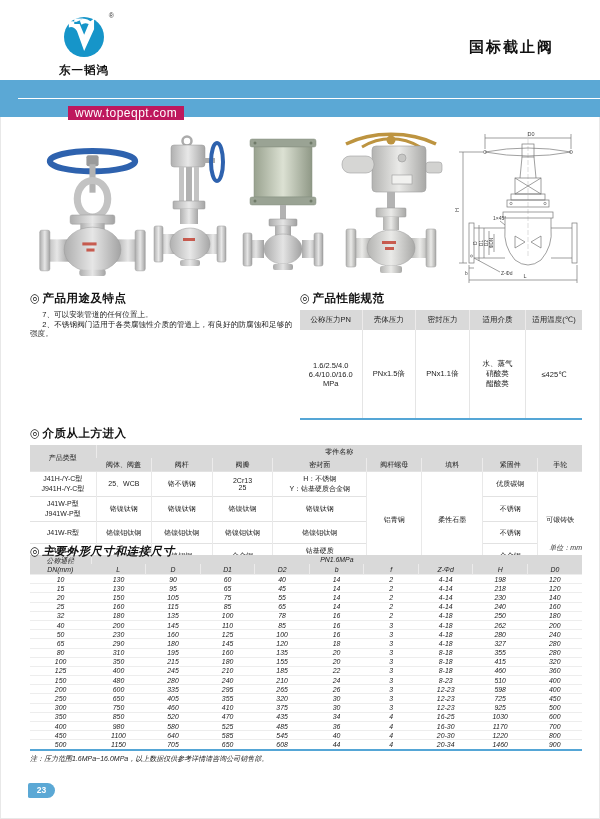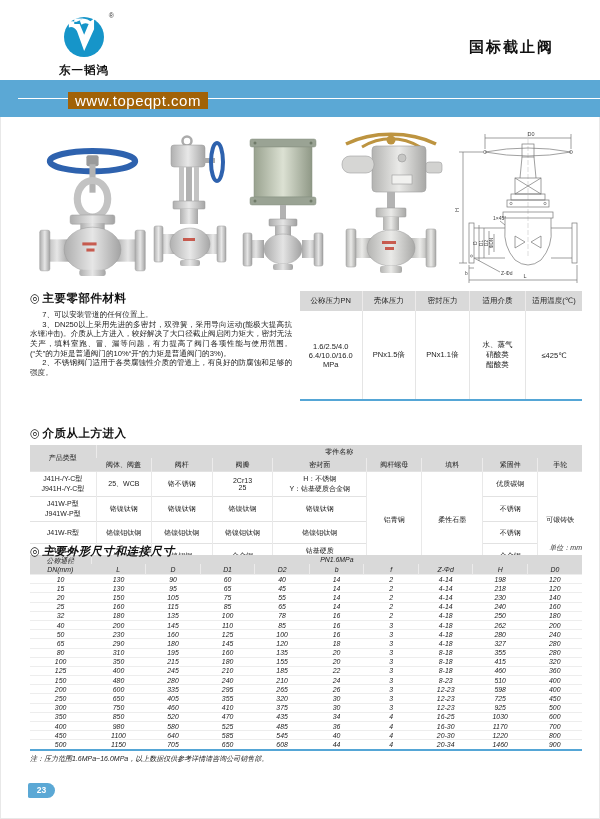--- a/index.html
+++ b/index.html
@@ -14,21 +14,21 @@
   .header{position:absolute;top:0;left:0;width:600px;height:80px;background:#fff;}
   .logo{position:absolute;left:52px;top:14px;width:64px;text-align:center;}
   .logo-mark{position:relative;display:inline-block;}
   .logo-reg{position:absolute;right:-9px;top:-2px;font-size:7px;color:#333;}
   .logo-text{font-size:11.5px;font-weight:bold;color:#111;letter-spacing:1px;margin-top:1px;}
   .page-title{position:absolute;right:46px;top:38px;font-size:15px;font-weight:bold;color:#111;letter-spacing:2px;}
 
   
   .topbar{position:absolute;top:80px;left:0;width:600px;height:37px;background:#5ba8d5;}
   .topbar-line{position:absolute;top:18px;left:18px;right:0;height:1px;background:#ffffff;}
-  .topbar-url{position:absolute;top:12px;left:68px;background:#a16207;padding:0 7px;color:#ffffff;font-size:15px;letter-spacing:0.5px;}
+  .topbar-url{position:absolute;top:26px;left:68px;background:#be185d;padding:0 7px;color:#ffffff;font-size:12px;letter-spacing:0.5px;}
 
   
   .images{position:absolute;top:122px;left:0;width:600px;height:166px;}
   .img-block{position:absolute;}
 
   
   .sec-title{font-size:11.5px;font-weight:bold;color:#111;margin:0 0 4px 0;letter-spacing:0.5px;}
   .sec-bullet{margin-right:2px;font-weight:normal;}
 
   .features{position:absolute;left:30px;top:291px;width:262px;}
@@ -267,27 +267,27 @@
 
       <line x1="16" y1="152" x2="124" y2="152"></line>
       <line x1="16" y1="137" x2="16" y2="155"></line>
         <line x1="124" y1="137" x2="124" y2="155"></line>
       <text x="72" y="150" font-size="5.5" fill="#444" stroke="none" text-anchor="middle">L</text>
     </svg>
   </div>
 </div>
 
 <div class="features">
-  <div class="sec-title"><span class="sec-bullet">◎</span><span>主要零部件材料</span></div>
+  <div class="sec-title"><span class="sec-bullet">◎</span><span>产品用途及特点</span></div>
   <p>7、可以安装管道的任何位置上。</p>
-  <p>3、DN250以上采用先进的多密封，双弹簧，采用导向运动(能极大提高抗水锤冲击)。介质从上方进入，较好解决了大口径截止阀启闭力矩大，密封无法关严，填料室跑、冒、漏等问题，有力提高了阀门各项性能与使用范围。(“关”的力矩是普通阀门的10%“开”的力矩是普通阀门的3%)。</p>
   <p>2、不锈钢阀门适用于各类腐蚀性介质的管道上，有良好的防腐蚀和足够的强度。</p>
 </div>
 
 <div class="performance">
+  <div class="sec-title"><span class="sec-bullet">◎</span><span>产品性能规范</span></div>
   <table class="perf-table">
     <thead>
       <tr>
         <th style="width:22%">公称压力PN</th>
         <th style="width:19%">壳体压力</th>
         <th style="width:19%">密封压力</th>
         <th style="width:20%">适用介质</th>
         <th style="width:20%">适用温度(℃)</th>
       </tr>
     </thead>

